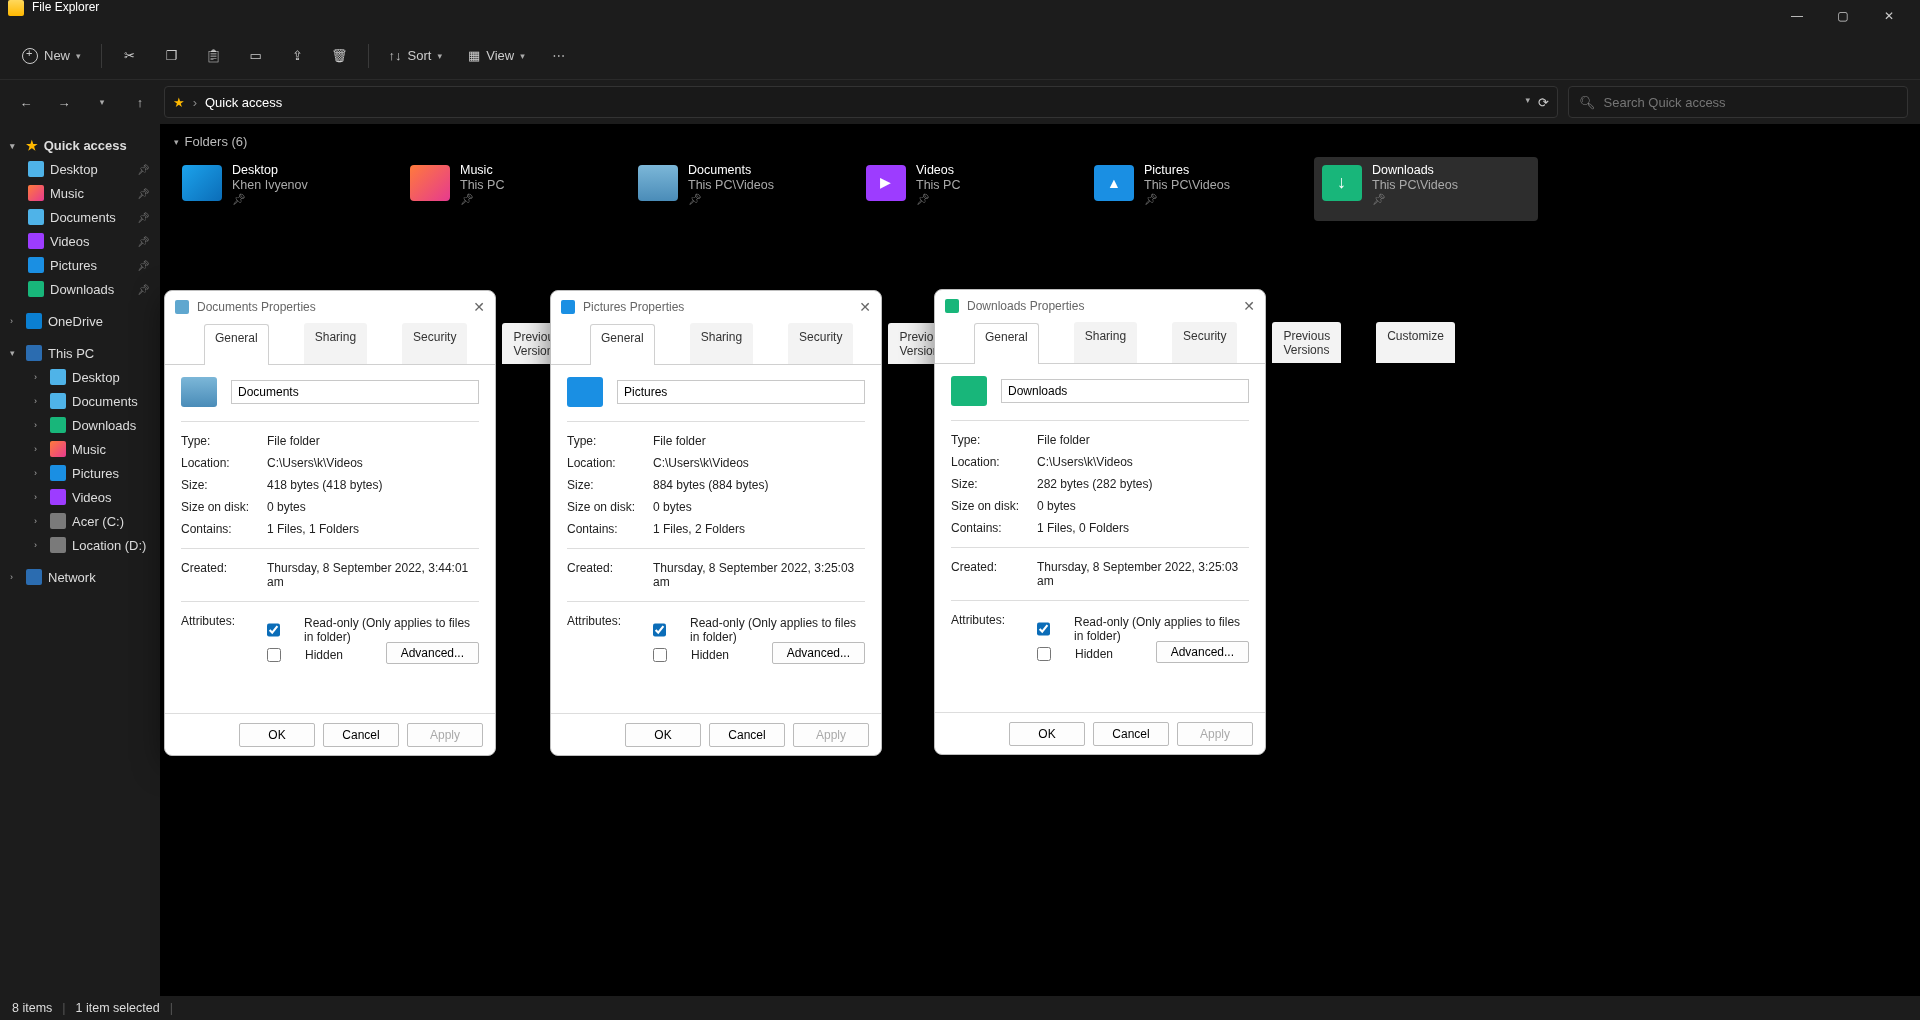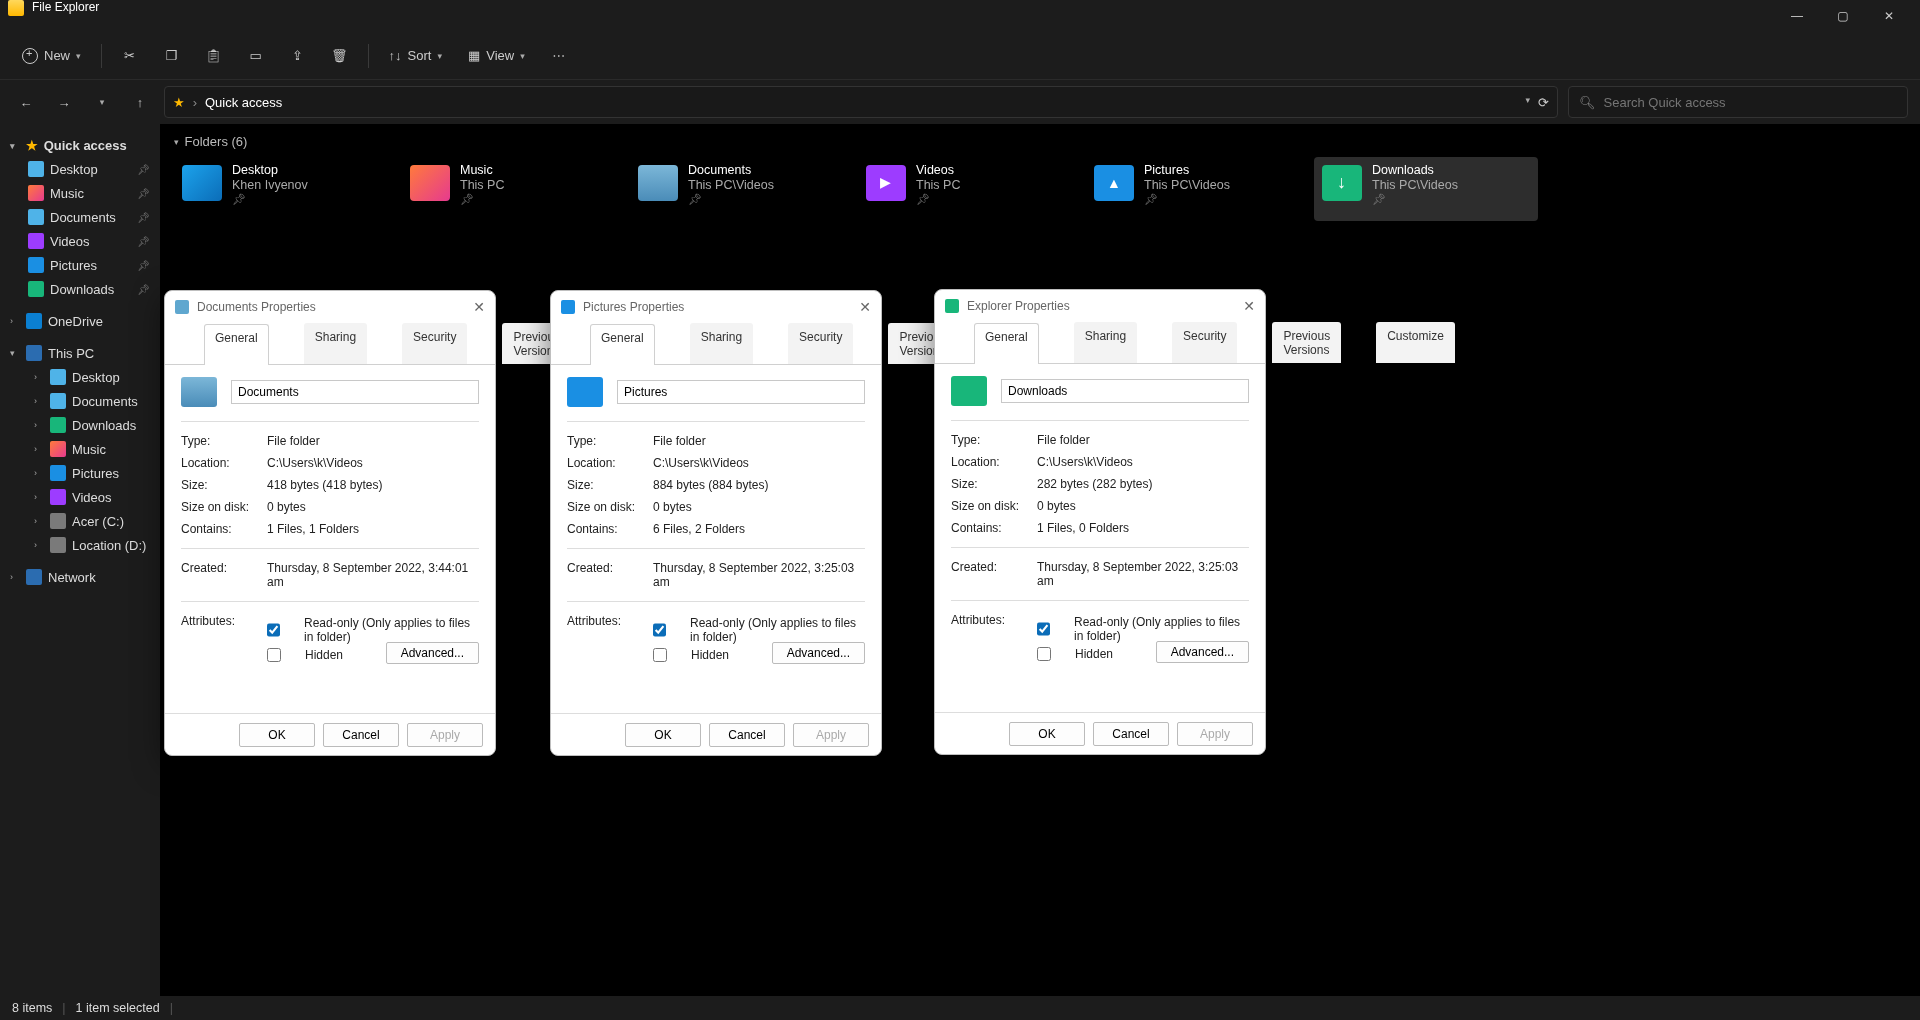--- a/index.html
+++ b/index.html
@@ -433,21 +433,21 @@
     <div class="prop-row">
         <span class="k">Size:</span>
         <span class="v">884 bytes (884 bytes)</span>
       </div>
     <div class="prop-row">
         <span class="k">Size on disk:</span>
         <span class="v">0 bytes</span>
       </div>
     <div class="prop-row">
         <span class="k">Contains:</span>
-        <span class="v">6 Files, 2 Folders</span>
+        <span class="v">1 Files, 2 Folders</span>
       </div>
     <hr class="hr">
     <div class="prop-row">
         <span class="k">Created:</span>
         <span class="v">Thursday, 8 September 2022, 3:25:03 am</span>
       </div>
     <hr class="hr">
     <div class="prop-row">
         <span class="k">Attributes:</span>
       <span class="v">
@@ -468,21 +468,21 @@
   <div class="dlg-foot">
     <button class="btn">OK</button>
     <button class="btn">Cancel</button>
     <button class="btn dis">Apply</button>
   </div>
 </div>
 
 <div class="dlg" style="left:934px; top:289px;">
   <div class="dlg-title">
     <span class="di" style="background:#18b67a"></span>
-    <span>Explorer Properties</span>
+    <span>Downloads Properties</span>
     <span class="close">✕</span>
   </div>
   <div class="tabs">
     <div class="tab active">General</div>
     <div class="tab">Sharing</div>
     <div class="tab">Security</div>
     <div class="tab">Previous Versions</div>
     <div class="tab">Customize</div>
   </div>
   <div class="dlg-body">

